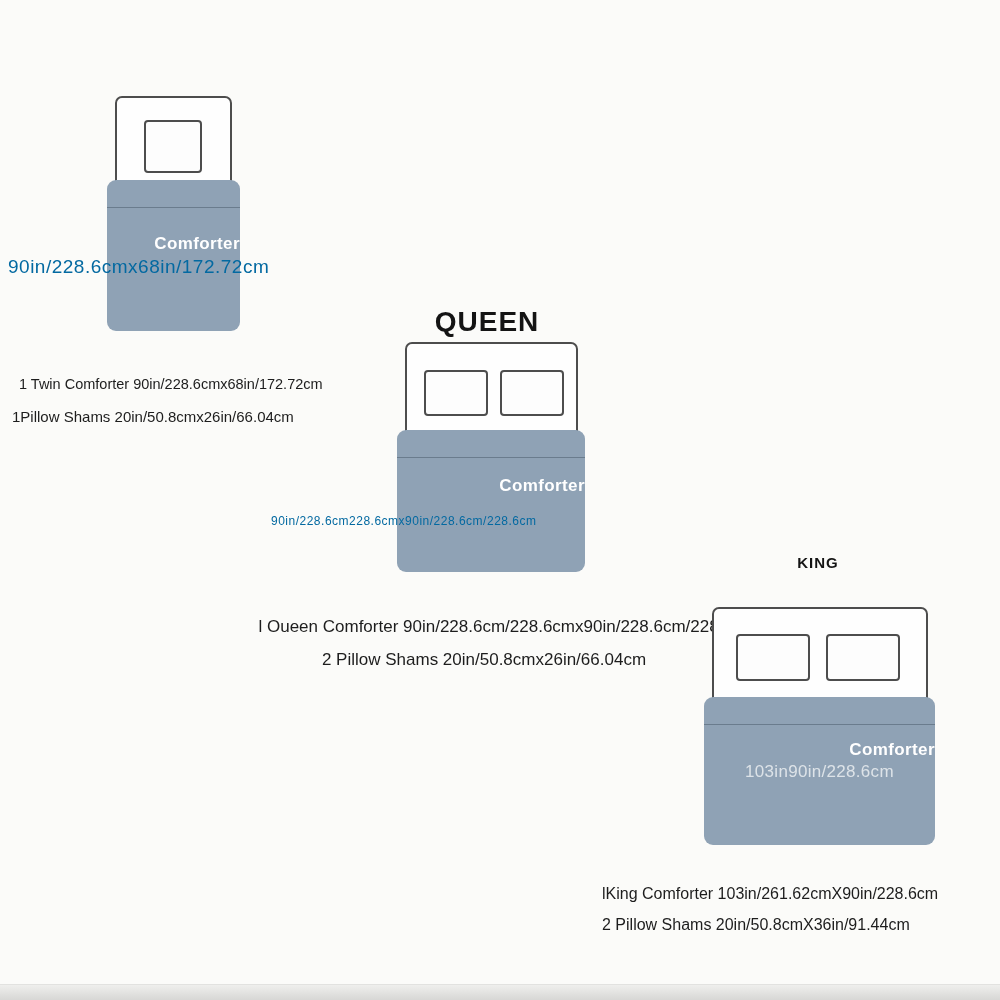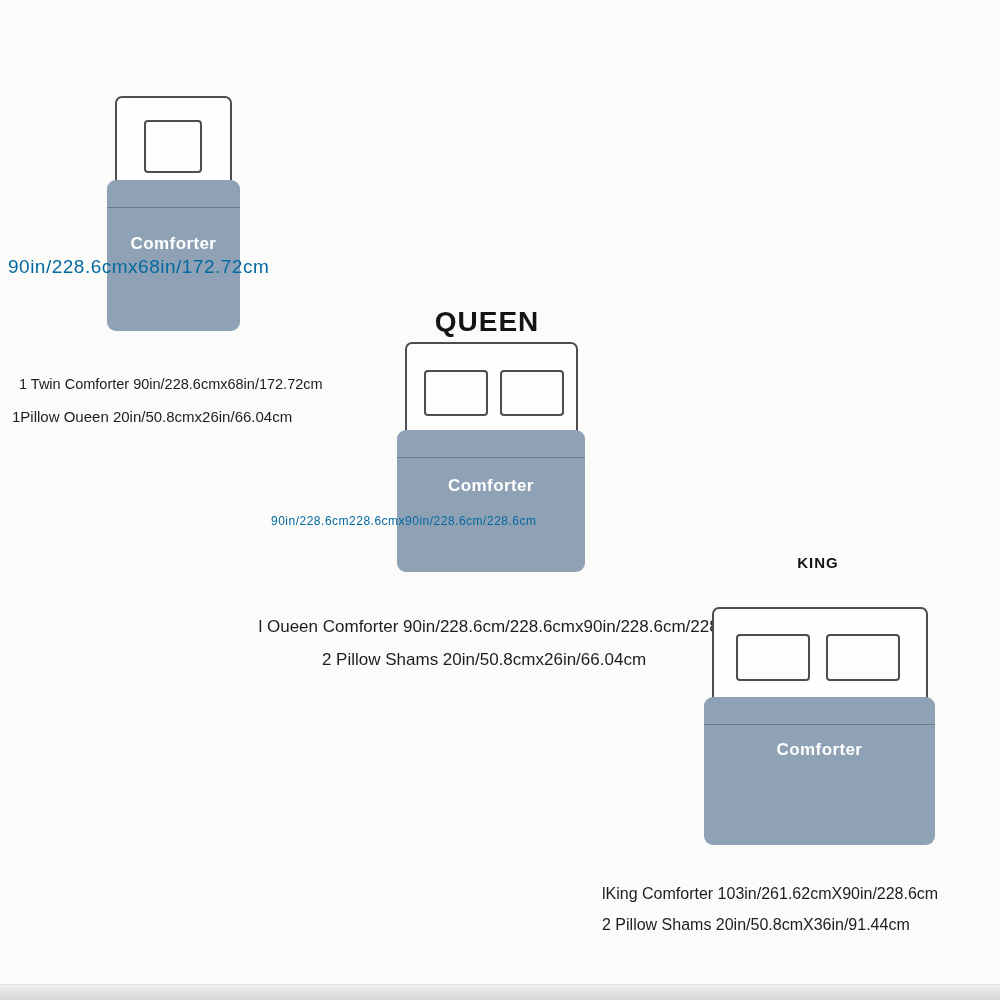--- a/index.html
+++ b/index.html
@@ -54,20 +54,21 @@
     height: 27px;
     border-bottom: 1.5px solid rgba(62, 78, 94, 0.45);
     border-radius: 9px 9px 0 0;
   }
   .comforter-label {
     position: relative;
     color: #ffffff;
     font-weight: 700;
     font-size: 17px;
     letter-spacing: 0.4px;
+    text-align: right;
   }
   .comforter-sub {
     position: relative;
     color: #dde3e8;
     font-size: 17px;
     margin-top: 2px;
     letter-spacing: 0.3px;
   }
   .watermark {
     position: absolute;
@@ -129,21 +130,21 @@
     </div>
 
     <div class="comforter twin-comforter">
       <div class="fold"></div>
       <div class="comforter-label">Comforter</div>
     </div>
 
     <div class="watermark twin-watermark">90in/228.6cmx68in/172.72cm</div>
 
     <p class="note twin-note-1">1 Twin Comforter 90in/228.6cmx68in/172.72cm</p>
-    <p class="note twin-note-2">1Pillow Oueen 20in/50.8cmx26in/66.04cm</p>
+    <p class="note twin-note-2">1Pillow Shams 20in/50.8cmx26in/66.04cm</p>
   </section>
 
   <section>
     <h2 class="size-title queen-title">QUEEN</h2>
 
     <div class="bed queen-bed">
       <div class="pillow queen-pillow-1"></div>
       <div class="pillow queen-pillow-2"></div>
     </div>
 
@@ -162,20 +163,21 @@
     <h2 class="size-title king-title">KING</h2>
 
     <div class="bed king-bed">
       <div class="pillow king-pillow-1"></div>
       <div class="pillow king-pillow-2"></div>
     </div>
 
     <div class="comforter king-comforter">
       <div class="fold"></div>
       <div class="comforter-label">Comforter</div>
+      <div class="comforter-sub">103in90in/228.6cm</div>
     </div>
 
     <p class="note king-note-1">lKing Comforter 103in/261.62cmX90in/228.6cm</p>
     <p class="note king-note-2">2 Pillow Shams 20in/50.8cmX36in/91.44cm</p>
   </section>
 
   <div class="bottom-bar"></div>
 
 </div>
 

